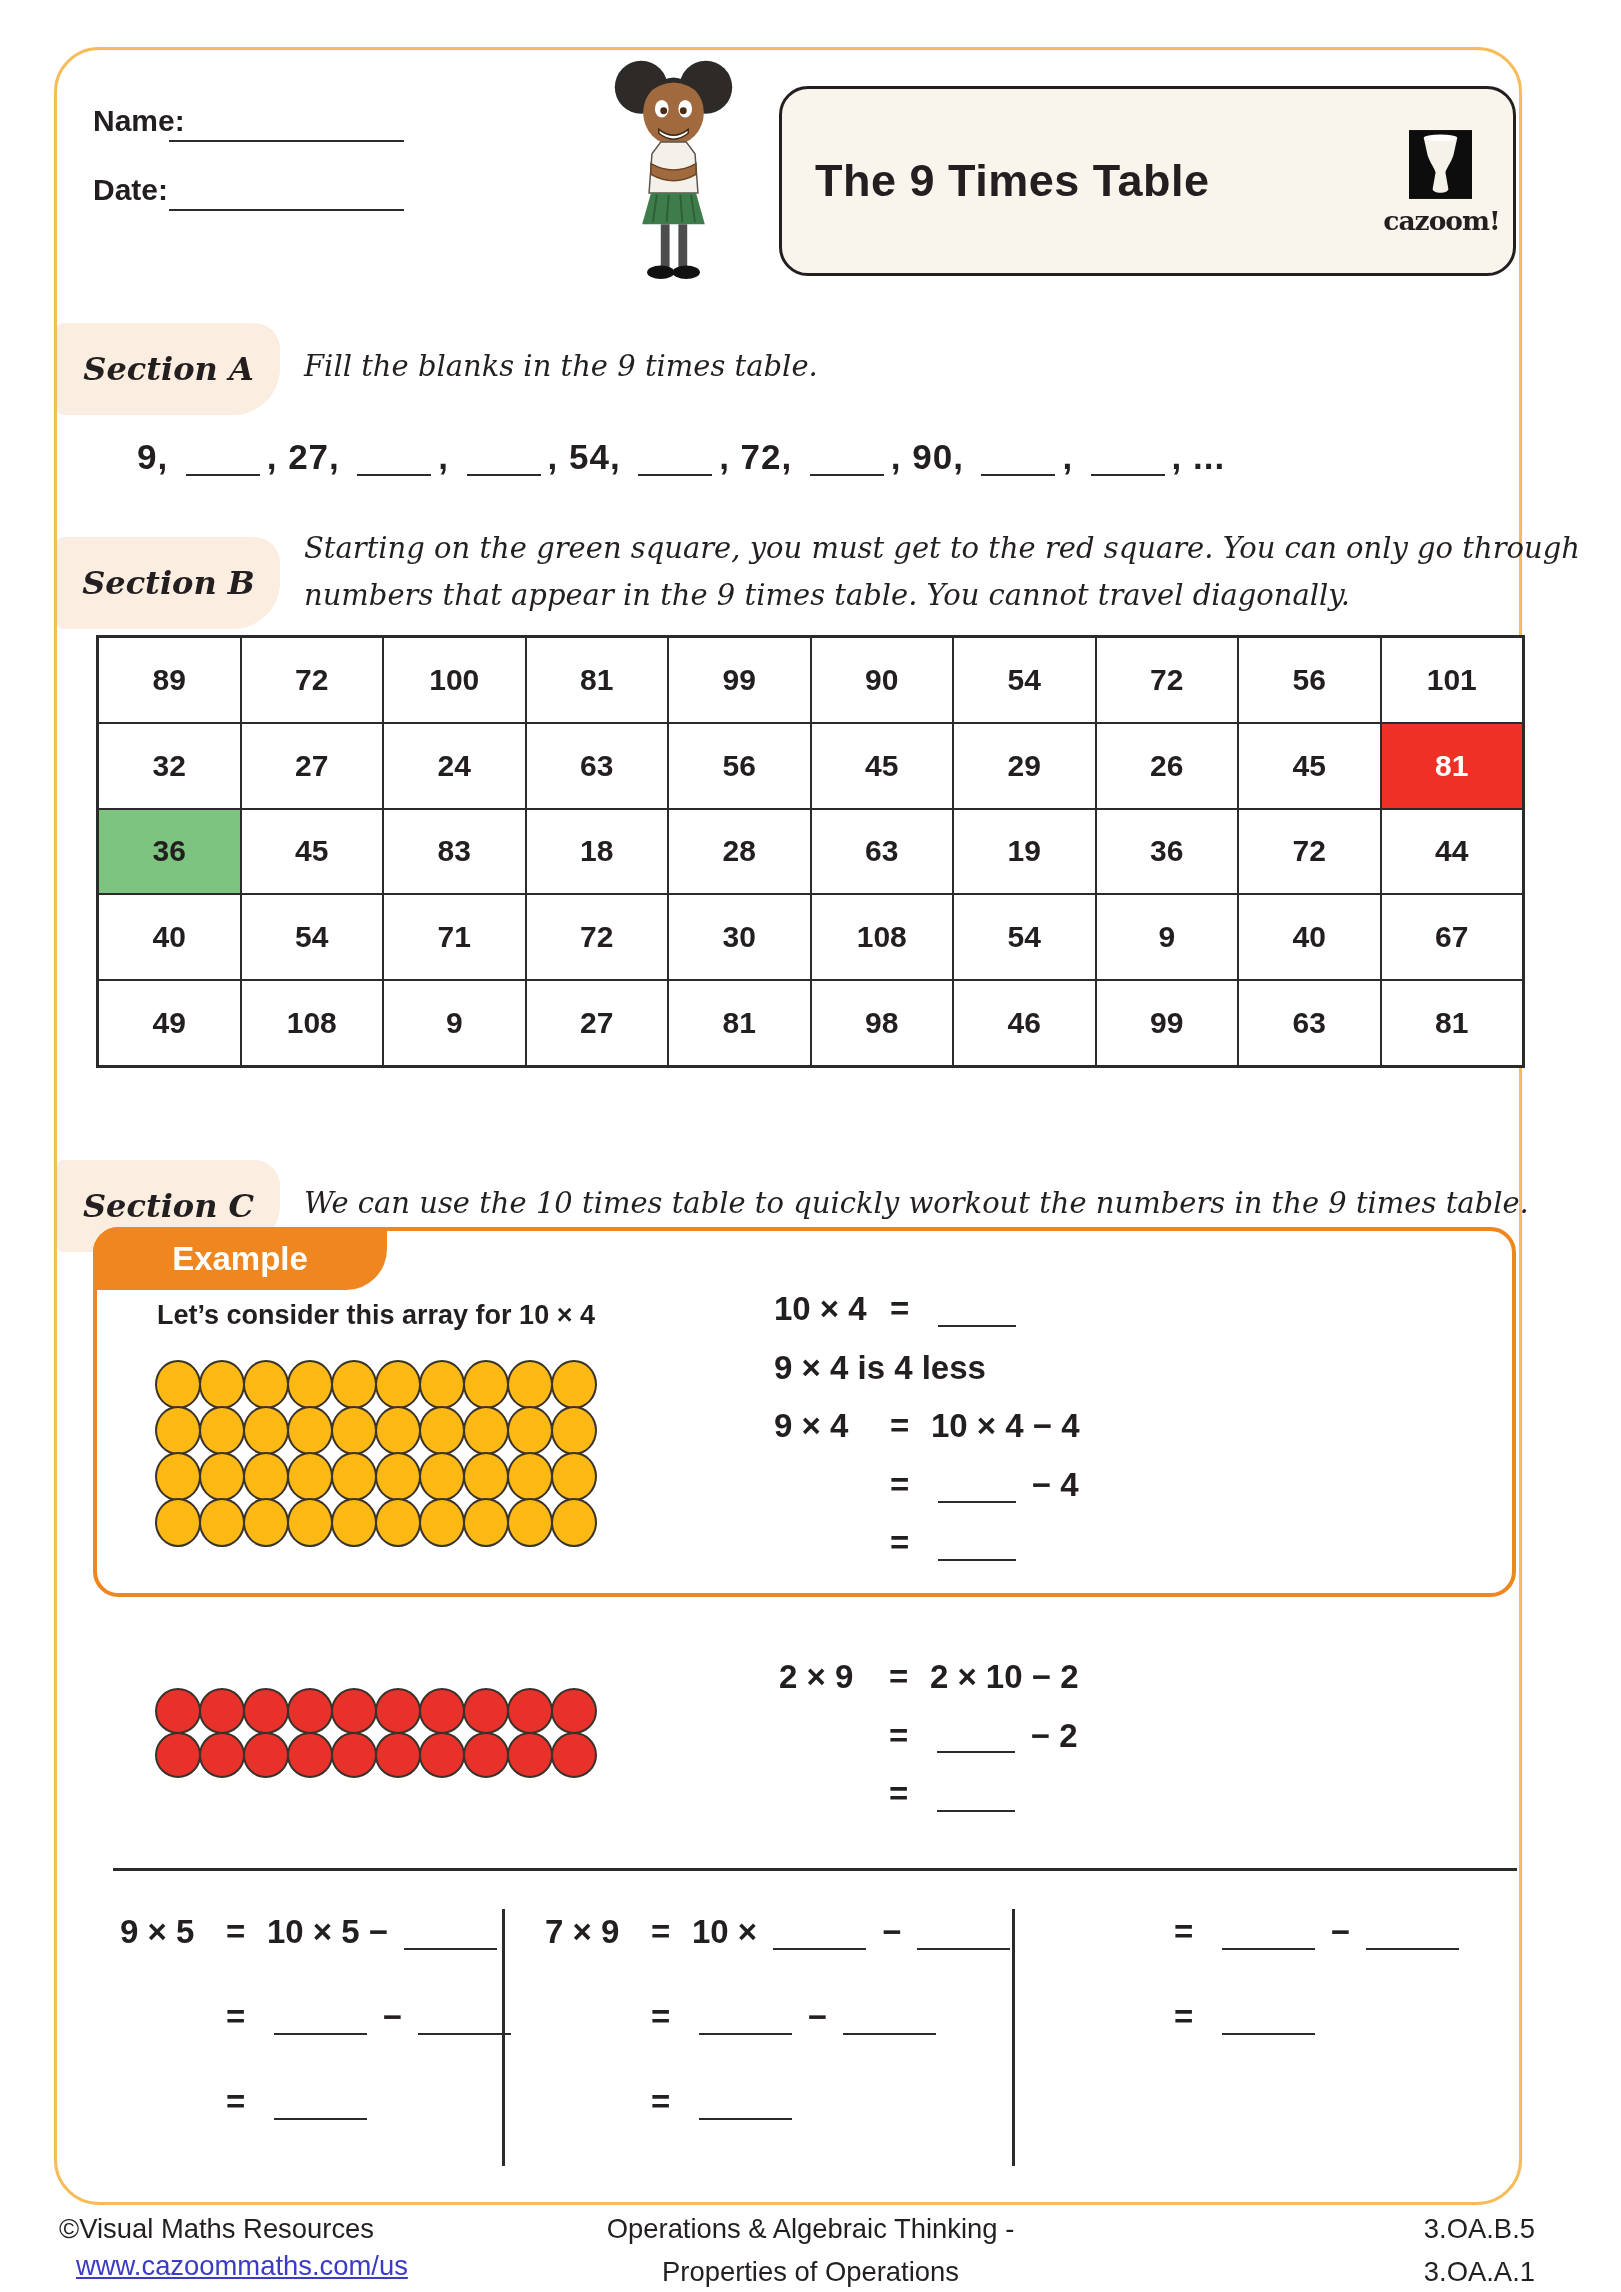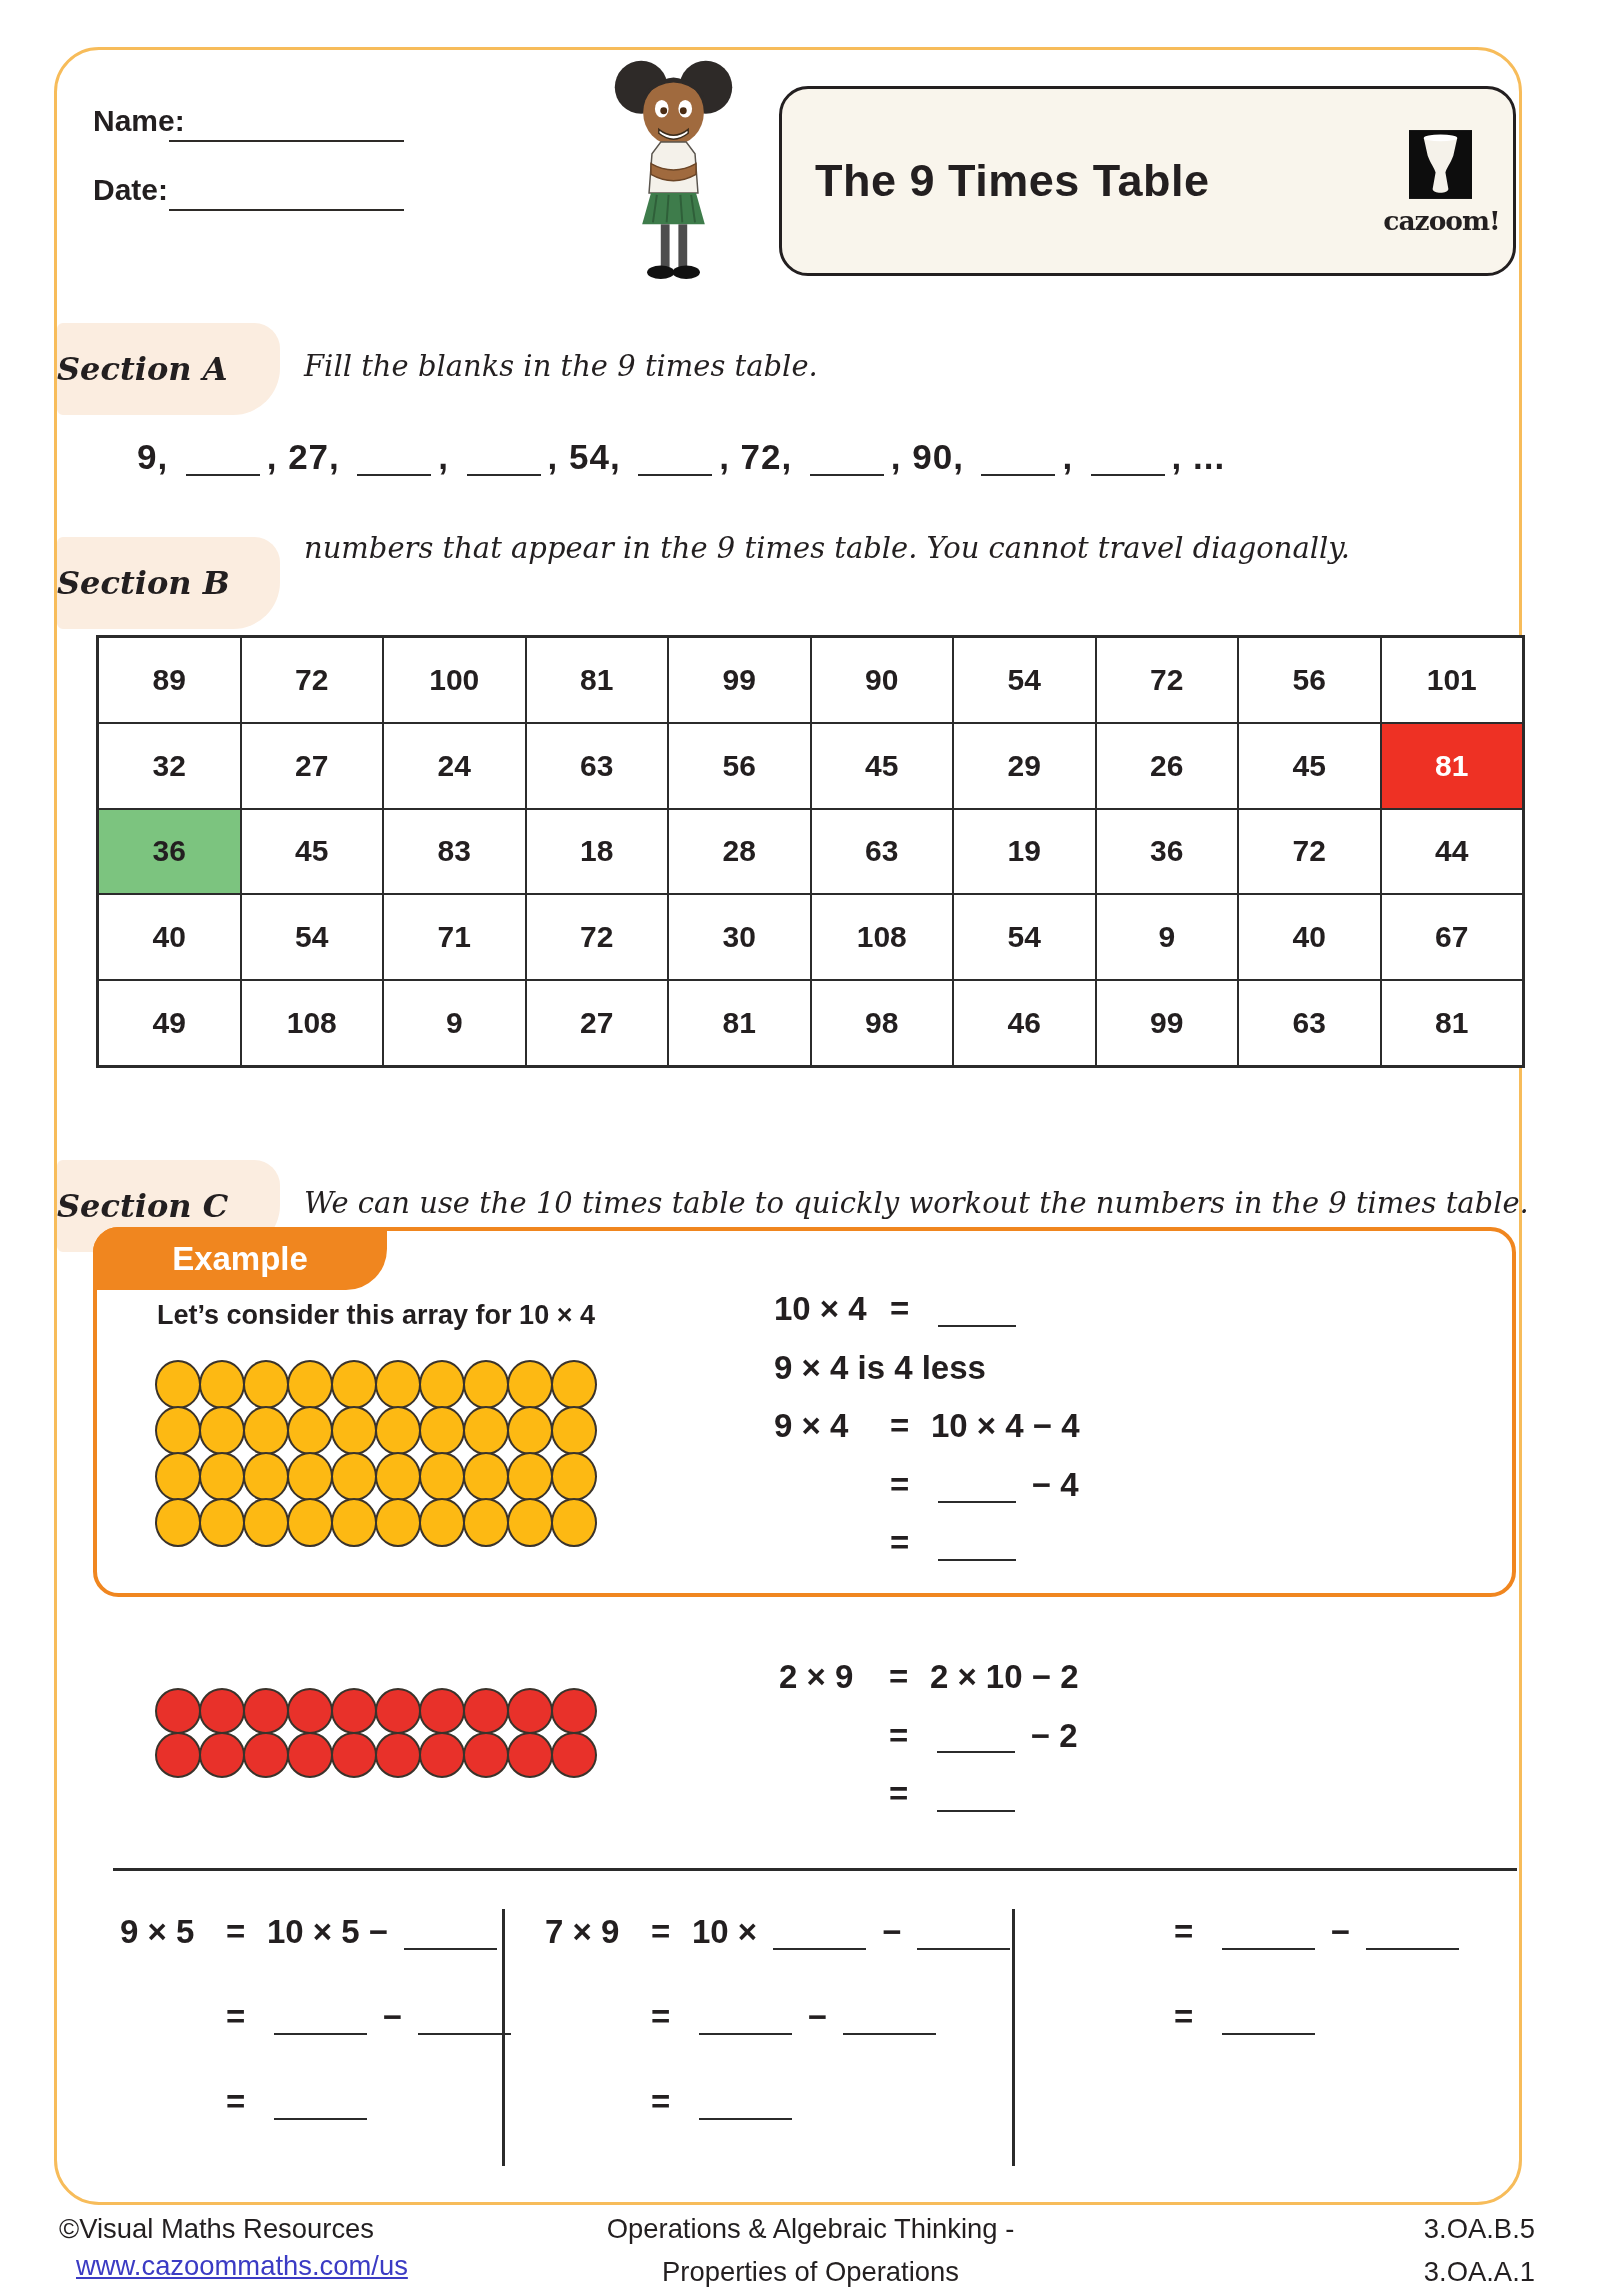--- a/index.html
+++ b/index.html
@@ -11,21 +11,21 @@
 
   
   .hdr-label{font-weight:bold;font-size:30px;}
   .fill-line{border-bottom:2.9px solid #2e2b28;height:0;}
   .title-box{left:779px;top:86px;width:737px;height:190px;background:#F9F5EC;border:3.4px solid #231F20;border-radius:29px;box-sizing:border-box;padding-left:13px;}
   .title-text{position:absolute;left:33px;top:50%;transform:translateY(-50%);font-weight:bold;font-size:45px;letter-spacing:0.5px;}
   .logo{position:absolute;right:15.7px;top:41px;width:114px;text-align:center;}
   .logo-word{font-family:"DejaVu Serif",serif;font-weight:bold;font-size:26.5px;letter-spacing:-1px;margin-top:2px;}
 
   
-  .sec-label{left:57px;width:223px;height:92px;background:#FBEDE0;border-radius:5.9px 25.5px 47px 5.9px;display:flex;align-items:center;
+  .sec-label{left:57px;width:223px;height:92px;background:#FBEDE0;border-radius:5.9px 25.5px 47px 5.9px;display:flex;align-items:center;justify-content:center;
     font-family:"DejaVu Serif",serif;font-style:italic;font-weight:bold;font-size:32px;}
   .instr{font-family:"DejaVu Serif",serif;font-style:italic;font-size:29px;line-height:47px;}
 
   
   .blank{display:inline-block;width:78px;border-bottom:2.9px solid #2b2b2b;height:1px;position:relative;bottom:-6.9px;margin:0 6.9px;}
   .sequence{left:137px;top:437px;font-size:35px;font-weight:bold;letter-spacing:1px;}
   .sequence .blank{width:74px;}
 
   
   .grid{left:96px;top:635px;width:1429px;height:433px;display:grid;grid-template-columns:repeat(10,1fr);grid-template-rows:repeat(5,1fr);
@@ -110,20 +110,21 @@
 <div class="abs sec-label" style="top:323px;">
   <span>Section A</span>
 </div>
 <div class="abs instr" style="left:304px;top:343px;">Fill the blanks in the 9 times table.</div>
 <div class="abs sequence" id="seq">9, <span class="blank"></span>,  27, <span class="blank"></span>, <span class="blank"></span>,  54, <span class="blank"></span>,  72, <span class="blank"></span>,  90, <span class="blank"></span>, <span class="blank"></span>, ...</div>
 
 <div class="abs sec-label" style="top:537px;">
   <span>Section B</span>
 </div>
 <div class="abs instr" style="left:304px;top:525px;">
+  <div>Starting on the green square, you must get to the red square. You can only go through</div>
   <div>numbers that appear in the 9 times table. You cannot travel diagonally.</div>
 </div>
 <div class="abs grid" id="maze-grid">
     <div class="cell">89</div>
     <div class="cell">72</div>
     <div class="cell">100</div>
     <div class="cell">81</div>
     <div class="cell">99</div>
     <div class="cell">90</div>
     <div class="cell">54</div>

